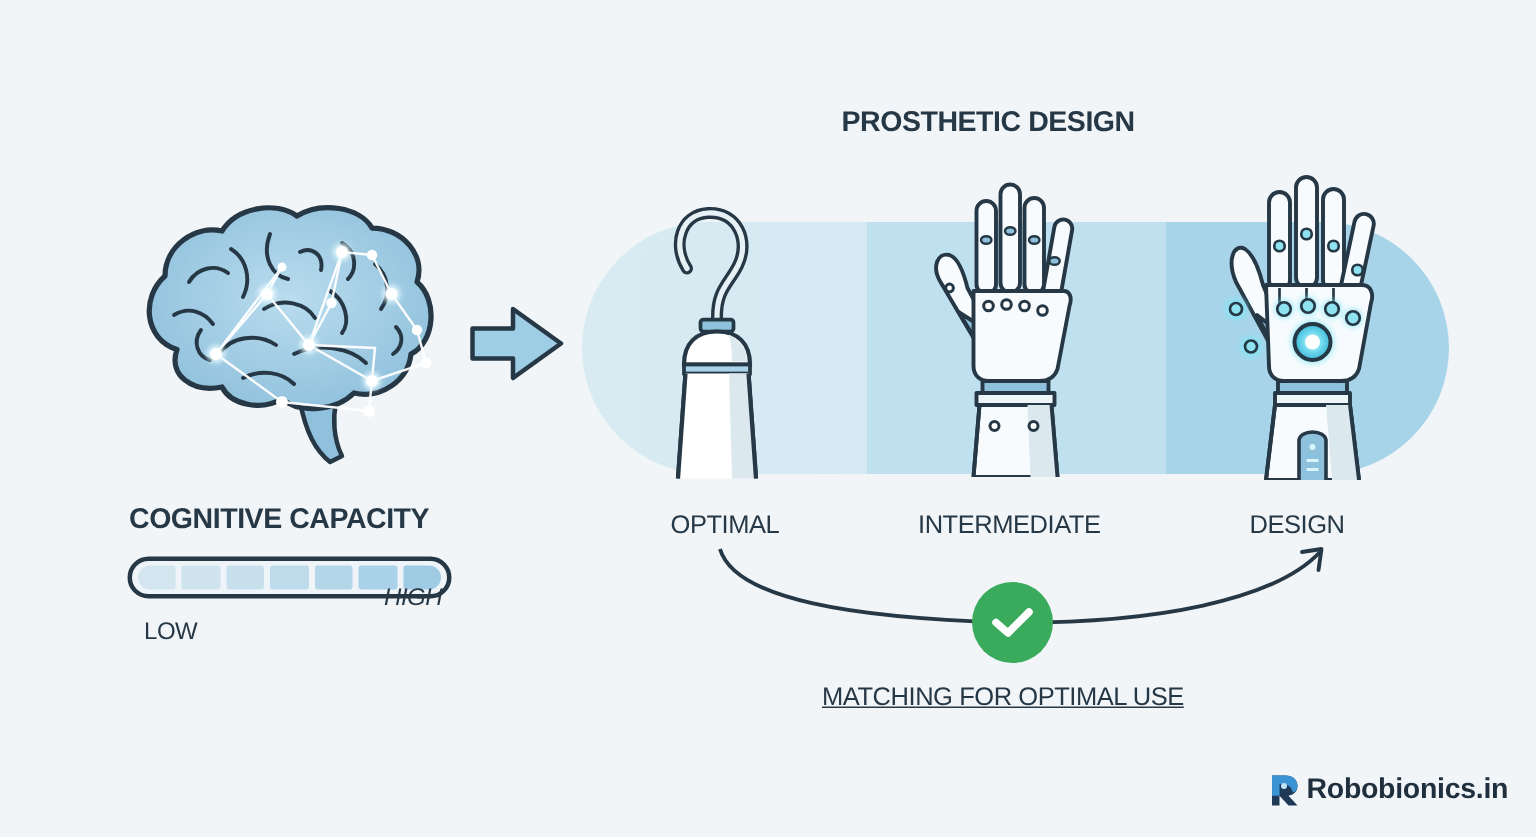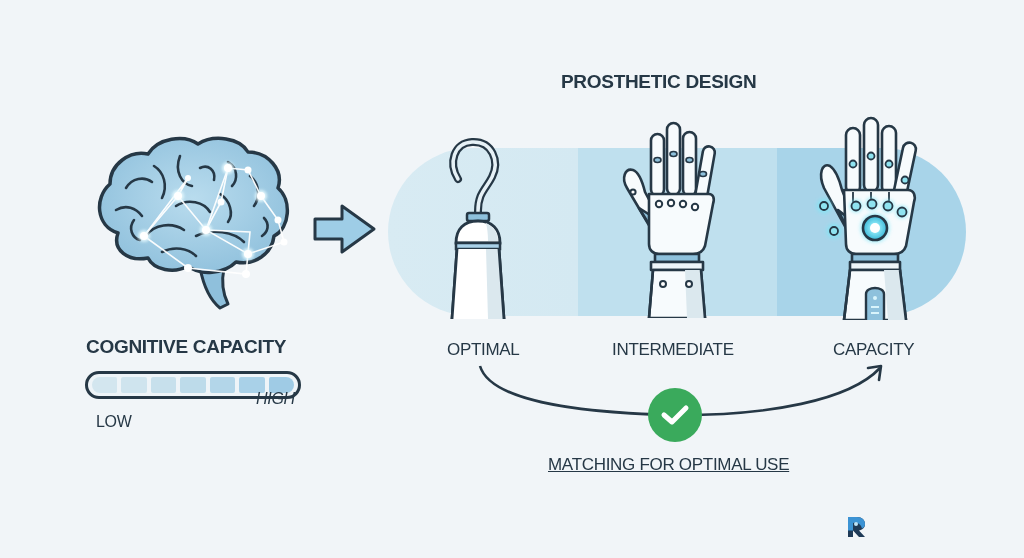--- a/index.html
+++ b/index.html
@@ -258,34 +258,35 @@
       <circle cx="61" cy="42" r="3.5"></circle>
       <circle cx="79" cy="50" r="3.5"></circle>
       <circle cx="95" cy="66" r="3.5"></circle>
   </g>
   <circle cx="65" cy="114" r="12" fill="url(#core)" stroke="#263846" stroke-width="2.6"></circle>
   <circle cx="65" cy="114" r="5" fill="#ffffff"></circle>
 </svg>
 
 <div class="abs label cat-label" style="left:447px;top:340px;">OPTIMAL</div>
 <div class="abs label cat-label" style="left:612px;top:340px;">INTERMEDIATE</div>
-<div class="abs label cat-label" style="left:833px;top:340px;">CAPACITY</div>
+<div class="abs label cat-label" style="left:833px;top:340px;">DESIGN</div>
 
 <svg class="abs" style="left:470px;top:360px" width="420" height="60" viewBox="0 0 420 60">
   <path d="M10 6 C20 40 100 52 200 55 C300 56 380 40 410 8" fill="none" stroke="#263846" stroke-width="2.6"></path>
   <path d="M398 8 L411 6 L409 20" fill="none" stroke="#263846" stroke-width="2.6" stroke-linecap="round" stroke-linejoin="round"></path>
 </svg>
 
 <div class="check-circle">
   <svg width="30" height="24" viewBox="0 0 30 24">
     <path d="M4 12 L12 19 L26 5" fill="none" stroke="#ffffff" stroke-width="5" stroke-linecap="round" stroke-linejoin="round"></path>
   </svg>
 </div>
 
 <div class="abs label cat-label" style="left:548px;top:455px;text-decoration:underline;">MATCHING FOR OPTIMAL USE</div>
 
 <div class="logo">
   <svg width="22" height="24" viewBox="0 0 22 24">
     <path d="M3 2 H12 C17 2 20 5 20 9 C20 13 17 15 14 15.5 L20 22 H14 L8 15.5 H8 V22 H3 Z" fill="#1f3a57"></path>
     <path d="M3 2 H12 C17 2 20 5 20 9 C20 11 19 12.5 17 13.5 C16 9 12 7 8 8 V15.5 H3 Z" fill="#3c93d4"></path>
     <circle cx="11" cy="9" r="2" fill="#bfe3f7"></circle>
   </svg>
+  <span class="logo-text">Robobionics.in</span>
 </div>
 
 </body></html>

